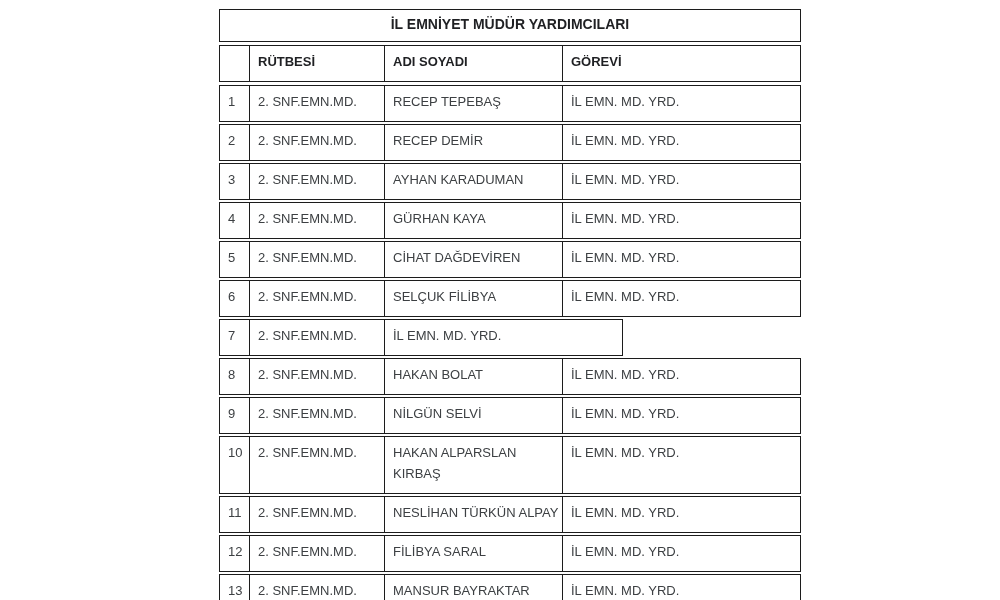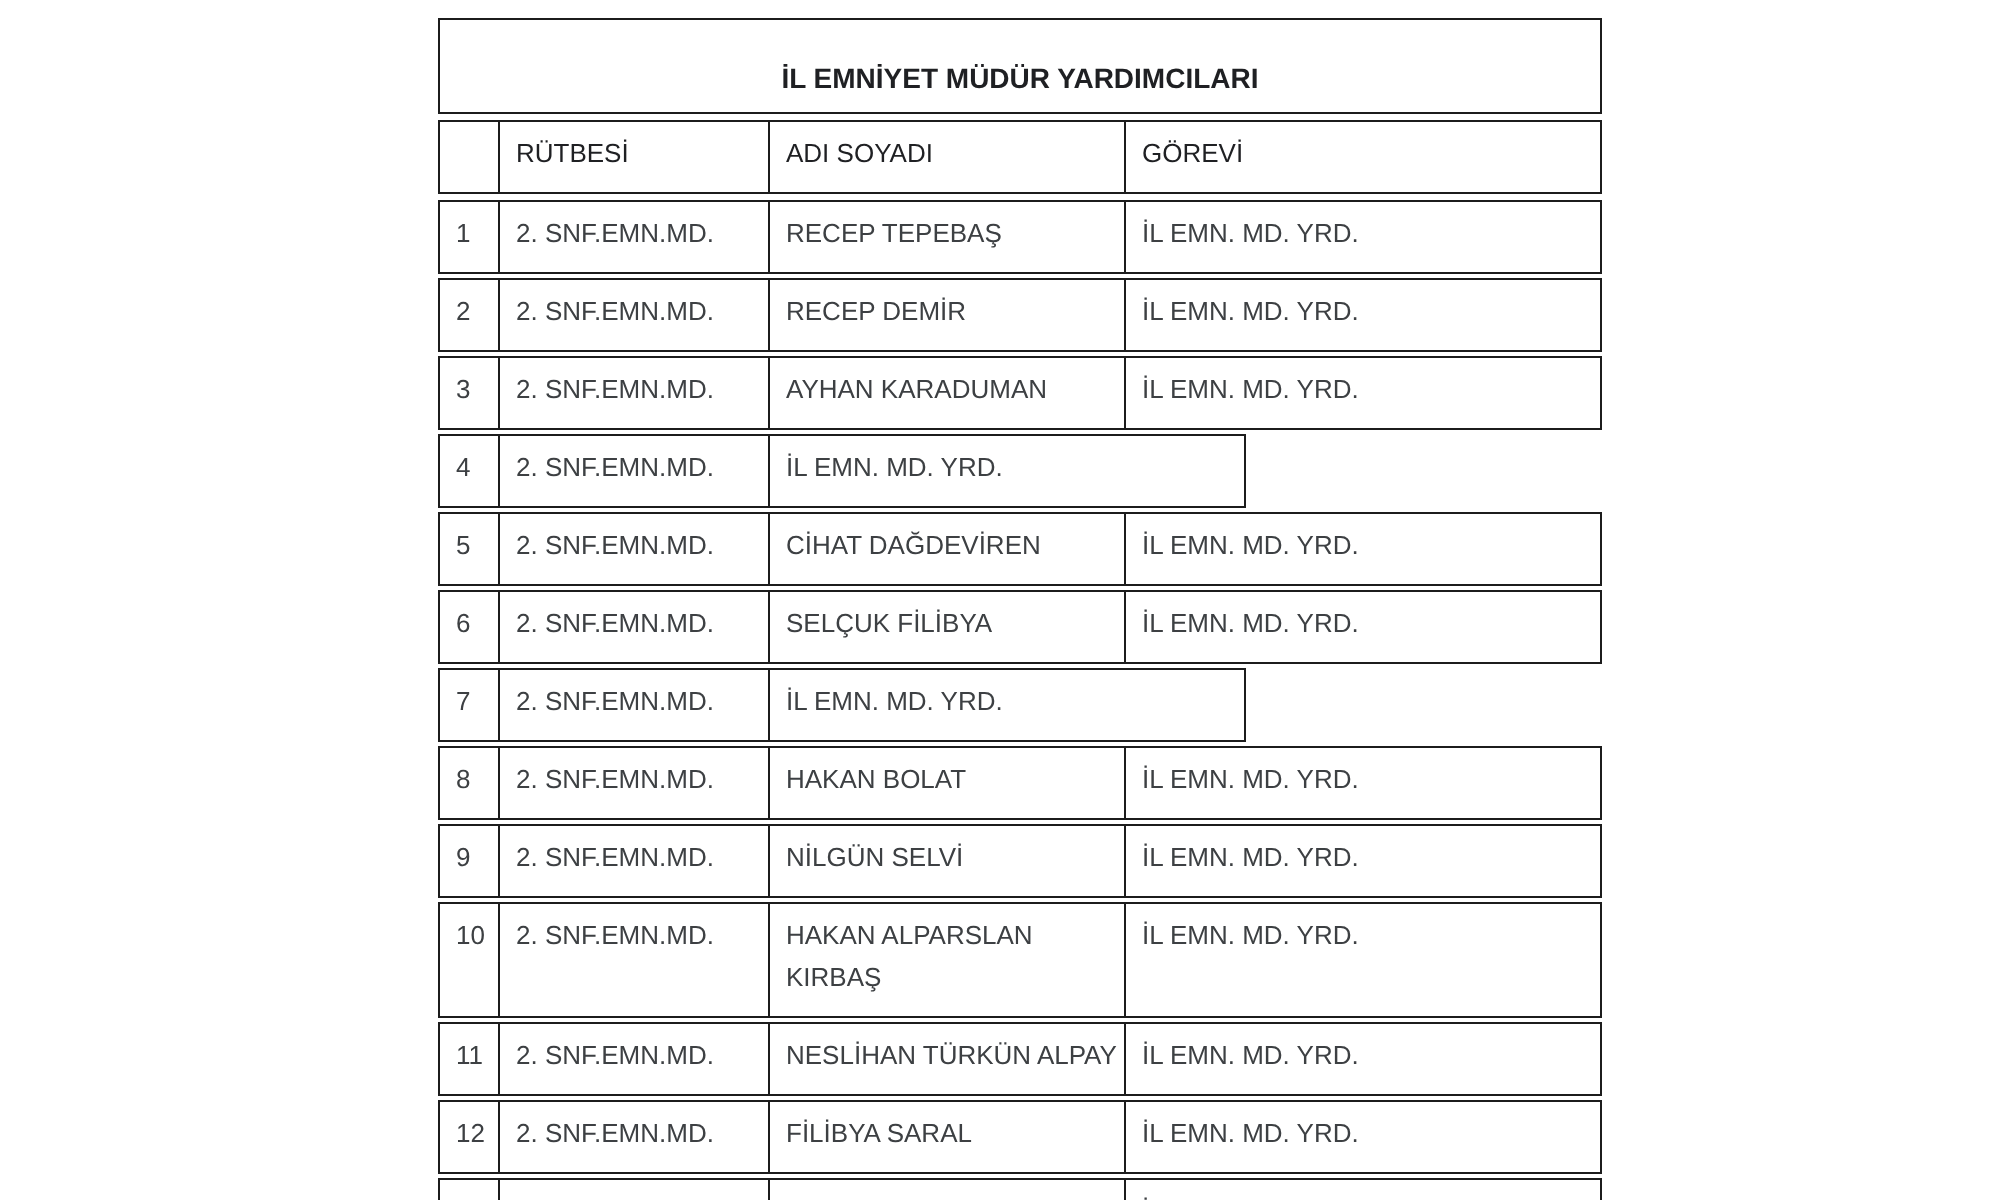--- a/index.html
+++ b/index.html
@@ -35,27 +35,27 @@
     border-left: 1.6px solid #1c1c1c;
   }
   
   .title-row .cell {
     width: 582px;
     min-height: 31px;
     text-align: center;
     font-weight: bold;
     font-size: 14px;
     color: #1f2023;
-    padding-top: 19px;
+    padding-top: 4px;
     padding-bottom: 6px;
   }
   
   .header-row .cell {
     min-height: 35px;
-    font-weight: normal;
+    font-weight: bold;
     color: #1f2023;
   }
   
   .data-row {
     margin-bottom: 2px;
   }
   .data-row .cell {
     min-height: 35px;
   }
   .data-row:last-child .cell {
@@ -97,20 +97,21 @@
       </div>
       <div class="row data-row">
         <div class="cell c-no">3</div>
         <div class="cell c-rank">2. SNF.EMN.MD.</div>
         <div class="cell c-name">AYHAN KARADUMAN</div>
         <div class="cell c-duty">İL EMN. MD. YRD.</div>
       </div>
       <div class="row data-row">
         <div class="cell c-no">4</div>
         <div class="cell c-rank">2. SNF.EMN.MD.</div>
+        <div class="cell c-name">GÜRHAN KAYA</div>
         <div class="cell c-duty">İL EMN. MD. YRD.</div>
       </div>
       <div class="row data-row">
         <div class="cell c-no">5</div>
         <div class="cell c-rank">2. SNF.EMN.MD.</div>
         <div class="cell c-name">CİHAT DAĞDEVİREN</div>
         <div class="cell c-duty">İL EMN. MD. YRD.</div>
       </div>
       <div class="row data-row">
         <div class="cell c-no">6</div>

